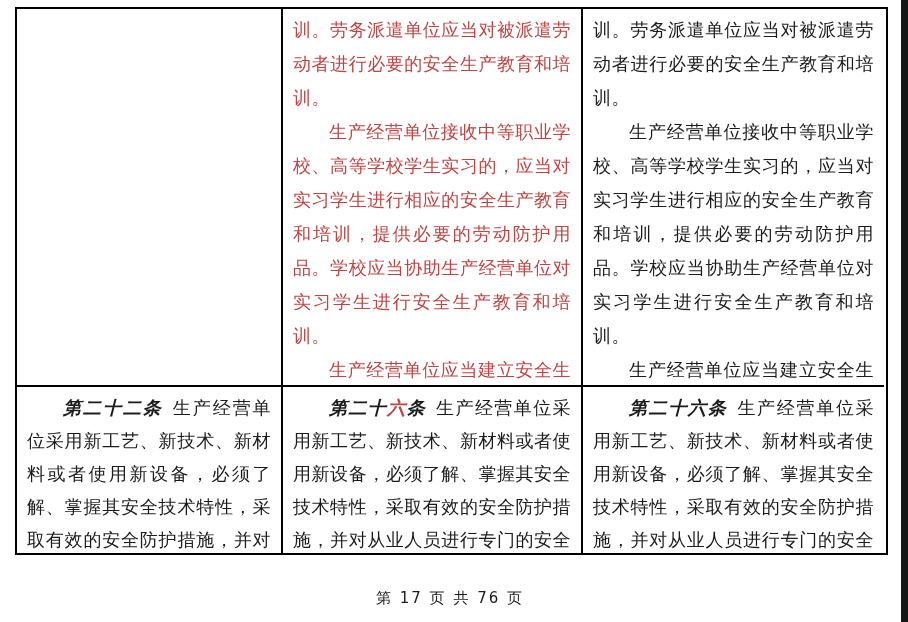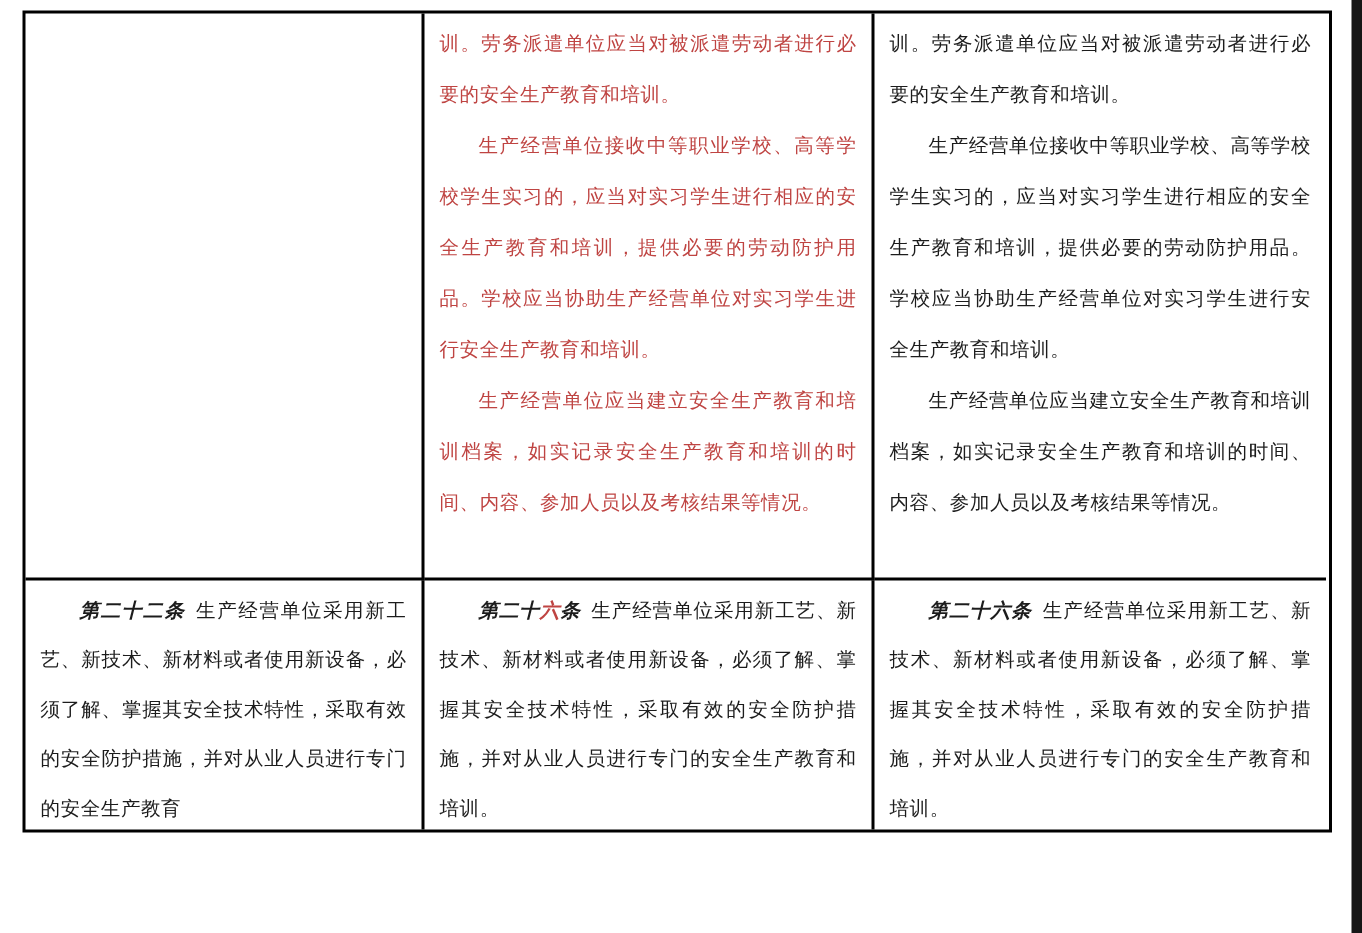--- a/index.html
+++ b/index.html
@@ -38,21 +38,21 @@
   }
   .cell {
     box-sizing: border-box;
     padding: 4px 10px 2px 10px;
     overflow: hidden;
   }
   .cell.b-right { border-right: 2px solid #000000; }
   .cell.b-bottom { border-bottom: 2px solid #000000; }
   .para {
     margin: 0;
-    font-size: 13px;
+    font-size: 18px;
     line-height: 34px;
     letter-spacing: 0.4px;
     text-align: justify;
     word-break: break-all;
     color: #1c1c1c;
   }
   .row2 .para { line-height: 33px; }
   .indent { text-indent: 2em; }
   .red-text .para, .red { color: #bf4442; }
   .article-no {
@@ -105,16 +105,17 @@
     </div>
 
     <div class="cell row2">
       <p class="para indent">
         <b class="article-no">第二十六条</b><span>生产经营单位采用新工艺、新技术、新材料或者使用新设备，必须了解、掌握其安全技术特性，采取有效的安全防护措施，并对从业人员进行专门的安全生产教育和培训。</span>
       </p>
     </div>
 
   </div>
 
+  <div class="footer">第 17 页 共 76 页</div>
 
   <div class="scan-edge"></div>
 
 </div>
 
 </body></html>

